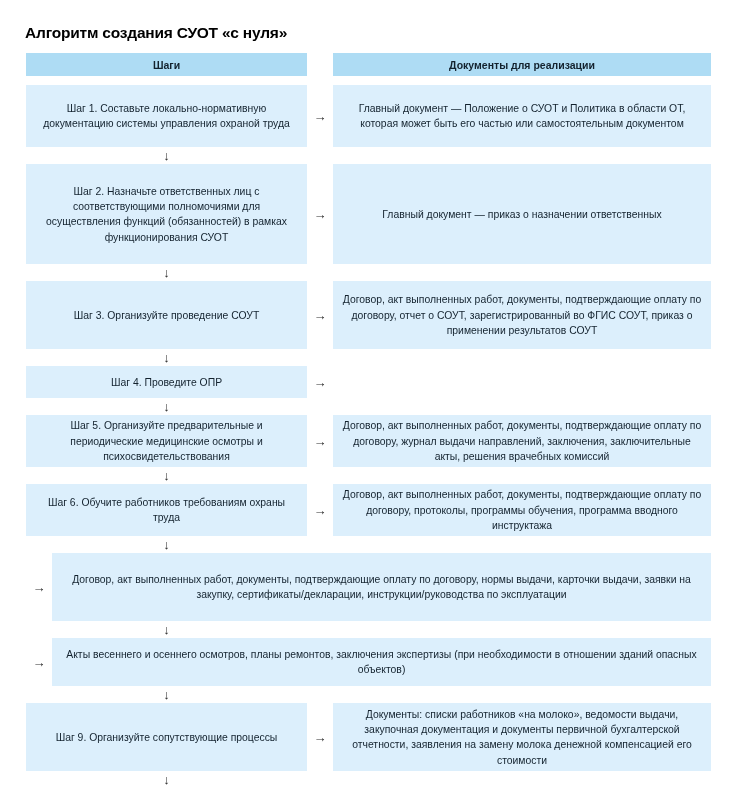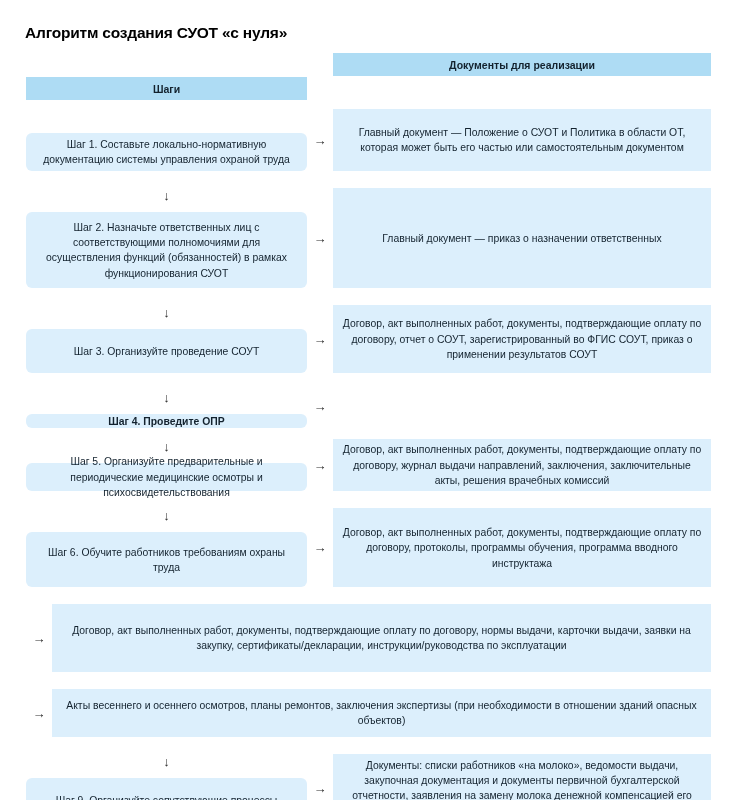--- a/index.html
+++ b/index.html
@@ -46,21 +46,20 @@
   .row {
     display: flex;
     align-items: stretch;
     width: 100%;
   }
 
   .col-left {
     width: 281px;
     flex: 0 0 281px;
     box-sizing: border-box;
-    margin-top: 24px;
   }
 
   .col-arrow {
     width: 26px;
     flex: 0 0 26px;
     display: flex;
     align-items: center;
     justify-content: center;
     box-sizing: border-box;
   }
@@ -101,21 +100,20 @@
     font-size: 10.4px;
     line-height: 1.47;
     color: #13222e;
     padding: 7px 9px;
     height: 100%;
   }
 
   .cell.left {
     padding-left: 12px;
     padding-right: 12px;
-    border-radius: 6px;
   }
 
   .cell-text {
     display: block;
     width: 100%;
   }
 
   
   .arrow-right {
     font-size: 13px;
@@ -229,21 +227,21 @@
             </div>
           </div>
         </div>
         <div class="connector gap-conn">
           <div class="col-left">
             <span class="arrow-down">↓</span>
           </div>
           <div class="col-arrow"></div>
           <div class="col-right"></div>
         </div>
-        <div class="row" style="height: 32px; font-weight: bold;">
+        <div class="row" style="height: 32px;">
           <div class="col-left">
             <div class="cell left">
               <span class="cell-text">Шаг 4. Проведите ОПР</span>
             </div>
           </div>
           <div class="col-arrow">
             <span class="arrow-right">→</span>
           </div>
         </div>
         <div class="connector gap-conn">
@@ -268,21 +266,21 @@
             </div>
           </div>
         </div>
         <div class="connector gap-conn">
           <div class="col-left">
             <span class="arrow-down">↓</span>
           </div>
           <div class="col-arrow"></div>
           <div class="col-right"></div>
         </div>
-        <div class="row" style="height: 79px;">
+        <div class="row" style="height: 52px;">
           <div class="col-left">
             <div class="cell left">
               <span class="cell-text">Шаг 6. Обучите работников требованиям охраны труда</span>
             </div>
           </div>
           <div class="col-arrow">
             <span class="arrow-right">→</span>
           </div>
           <div class="col-right">
             <div class="cell right">

